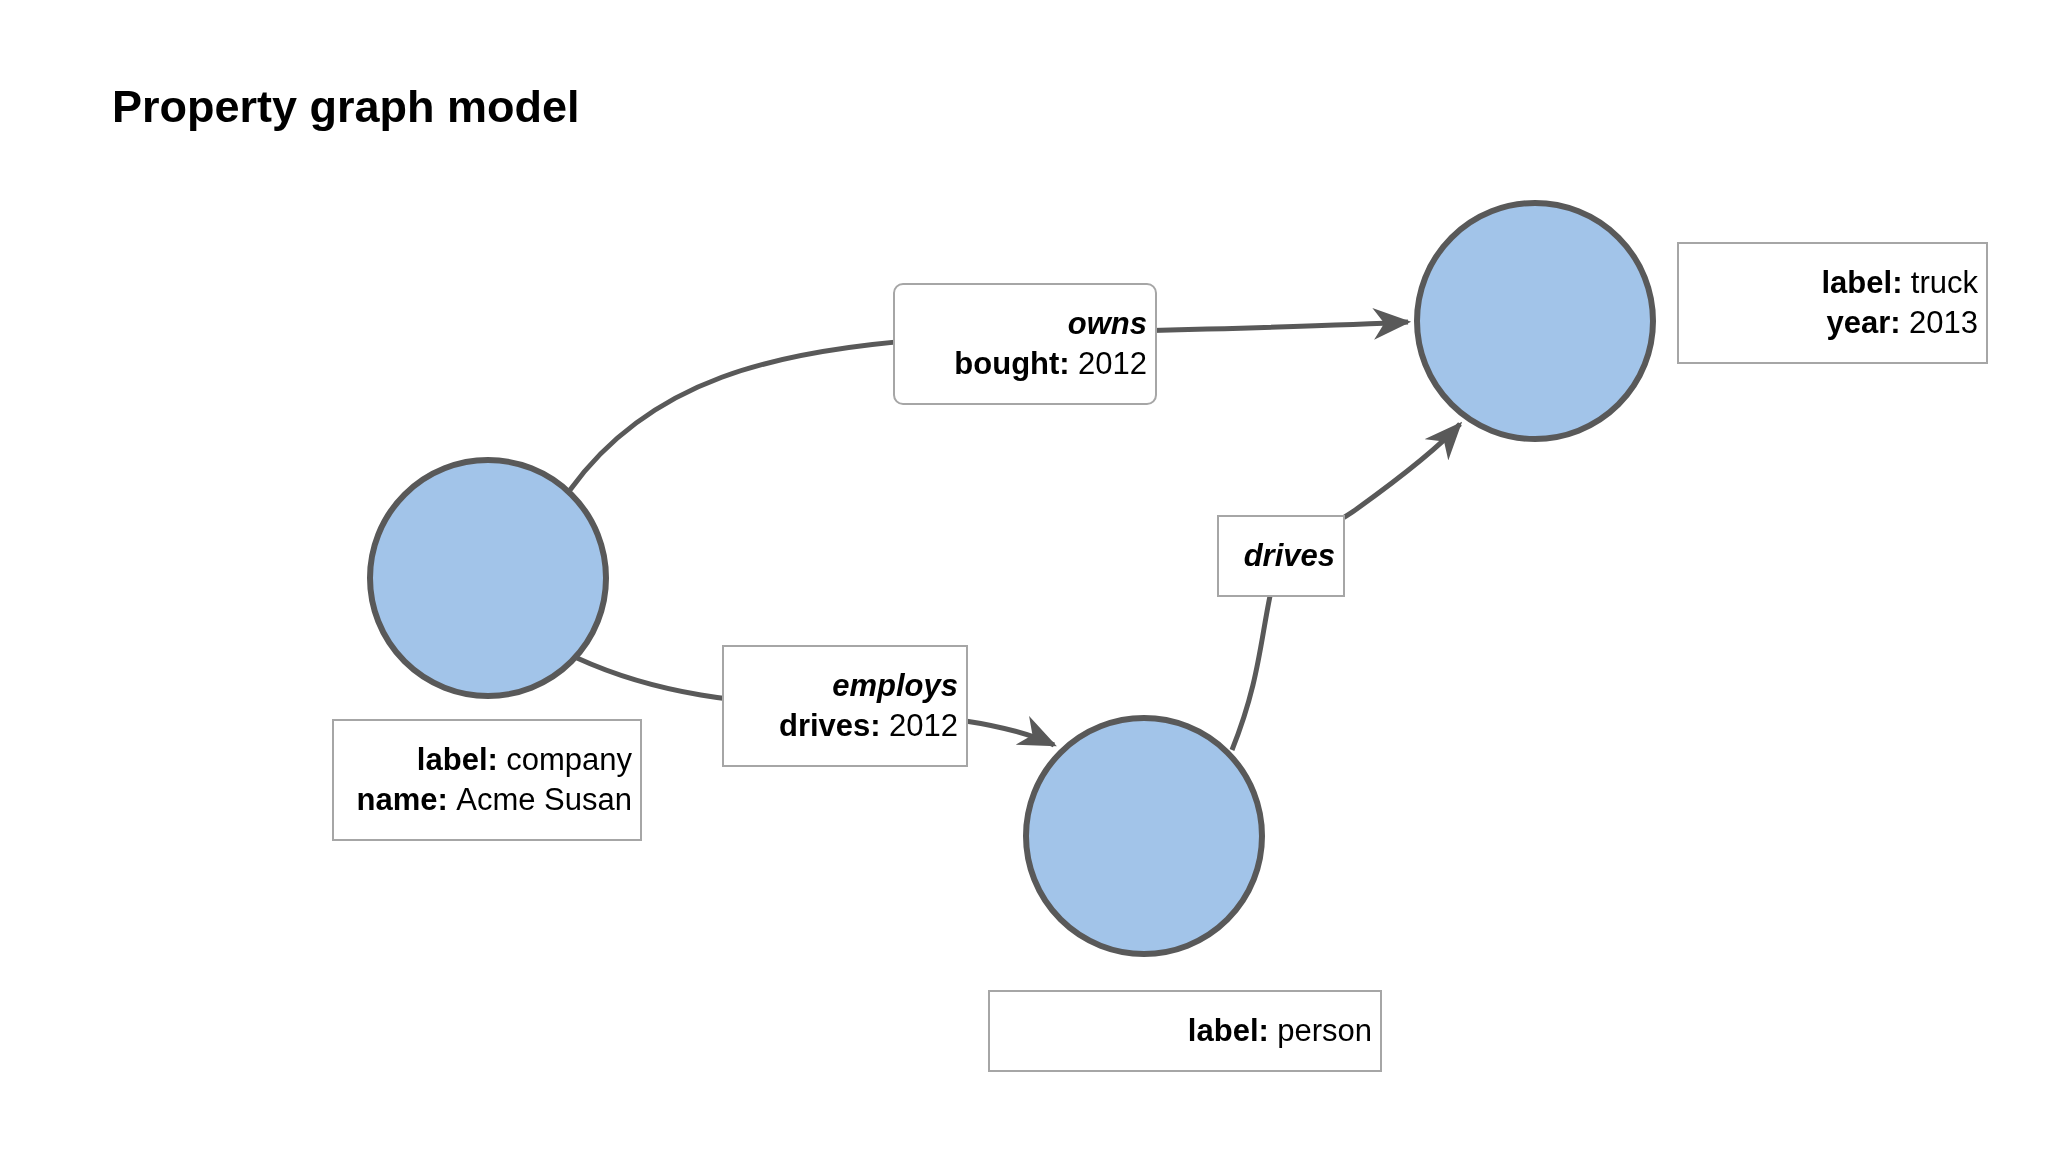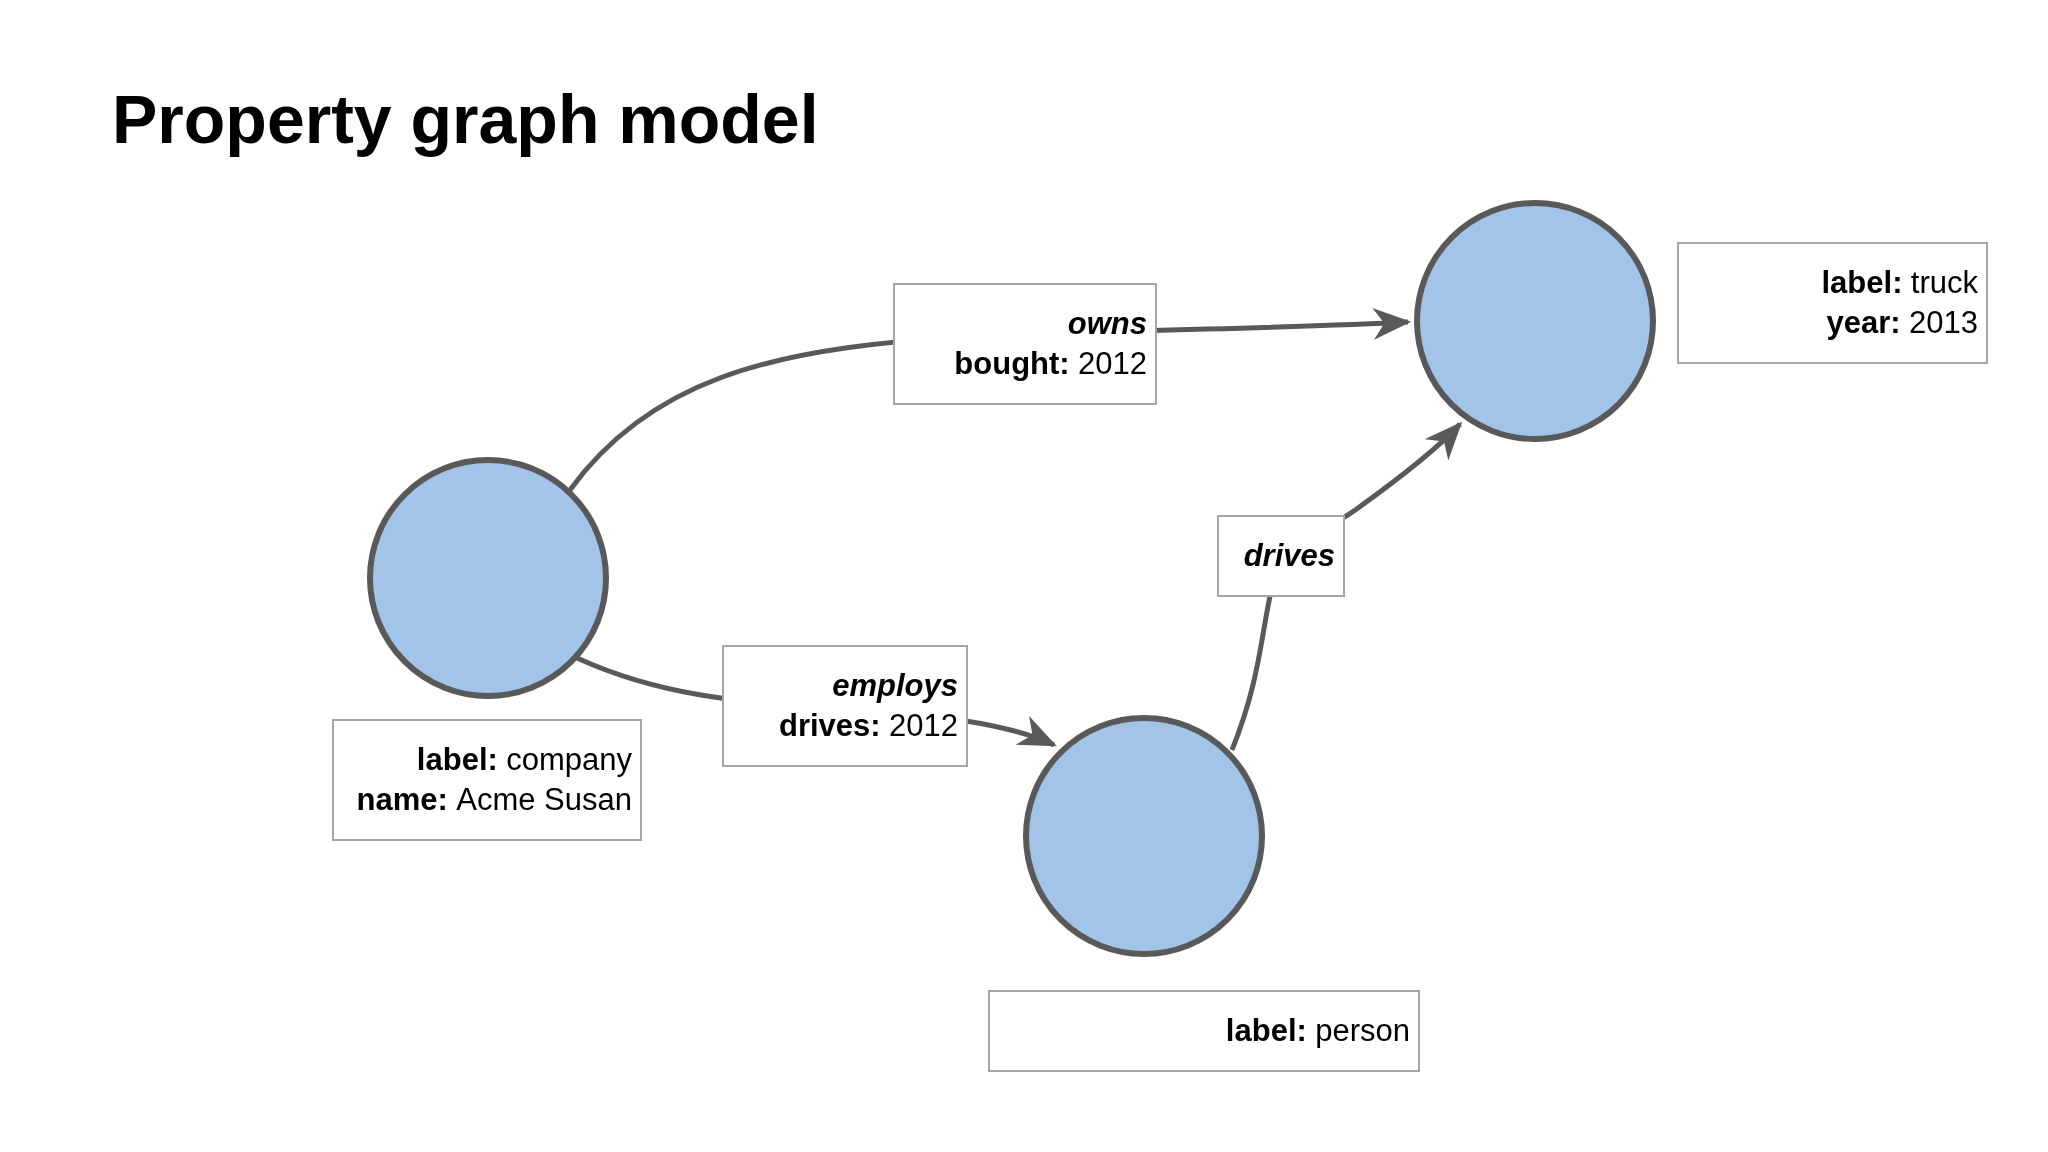--- a/index.html
+++ b/index.html
@@ -13,21 +13,21 @@
     height: 1152px;
     background: #ffffff;
     overflow: hidden;
     font-family: "Liberation Sans", sans-serif;
     color: #000000;
   }
   .title {
     position: absolute;
     left: 112px;
     top: 82px;
-    font-size: 68px;
+    font-size: 45px;
     line-height: 1.1;
     font-weight: 700;
     color: #000000;
     margin: 0;
     white-space: nowrap;
   }
   svg.graph-layer {
     position: absolute;
     left: 0;
     top: 0;
@@ -83,21 +83,21 @@
 
     <path class="edge" marker-end="url(#arrow)" d="M 1232 750 C 1258 685, 1260 645, 1270 596 C 1283 540, 1325 533, 1358 508 C 1408 472, 1440 446, 1460 424"></path>
 
     <circle class="node-circle" cx="488" cy="578" r="118" fill="#A2C4E9"></circle>
 
     <circle class="node-circle" cx="1144" cy="836" r="118" fill="#A2C4E9"></circle>
 
     <circle class="node-circle" cx="1535" cy="321" r="118" fill="#A2C4E9"></circle>
   </svg>
 
-  <div class="box rel-box" style="left:893px; top:283px; width:264px;">
+  <div class="box rel-box" style="left:893px; top:283px; width:264px;border-radius:10px;">
     <div class="rel-name">owns</div>
     <div class="prop-line">
       <span class="k">bought</span><span class="v">2012</span>
     </div>
   </div>
 
   <div class="box rel-box" style="left:722px; top:645px; width:246px;">
     <div class="rel-name">employs</div>
     <div class="prop-line">
       <span class="k">drives</span><span class="v">2012</span>
@@ -110,21 +110,21 @@
 
   <div class="box prop-box" style="left:332px; top:719px; width:310px;">
     <div class="prop-line">
       <span class="k">label</span><span class="v">company</span>
     </div>
     <div class="prop-line">
       <span class="k">name</span><span class="v">Acme Susan</span>
     </div>
   </div>
 
-  <div class="box prop-box" style="left:988px; top:990px; width:432px;">
+  <div class="box prop-box" style="left:988px; top:990px; width:394px;">
     <div class="prop-line">
       <span class="k">label</span><span class="v">person</span>
     </div>
   </div>
 
   <div class="box prop-box" style="left:1677px; top:242px; width:311px;">
     <div class="prop-line">
       <span class="k">label</span><span class="v">truck</span>
     </div>
     <div class="prop-line">

